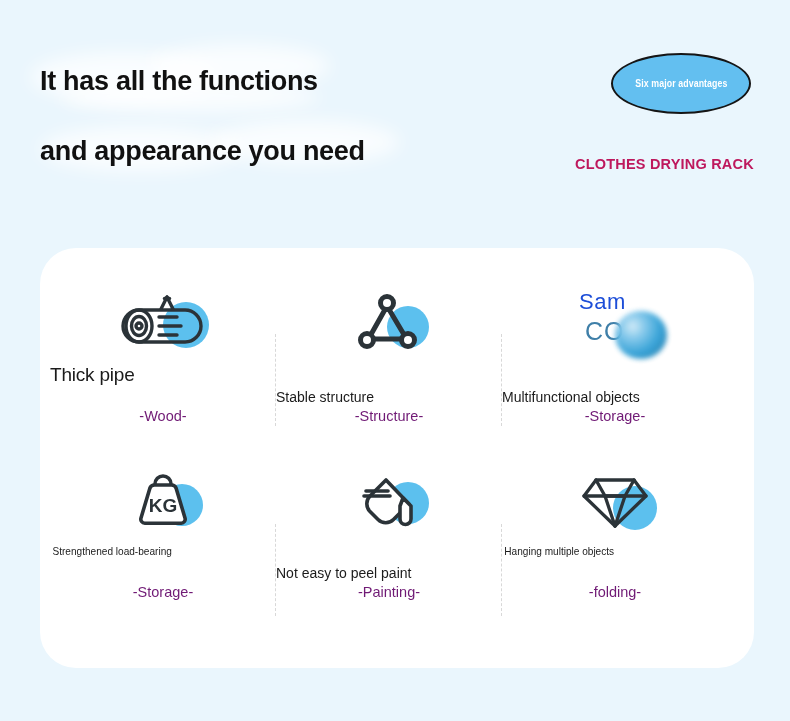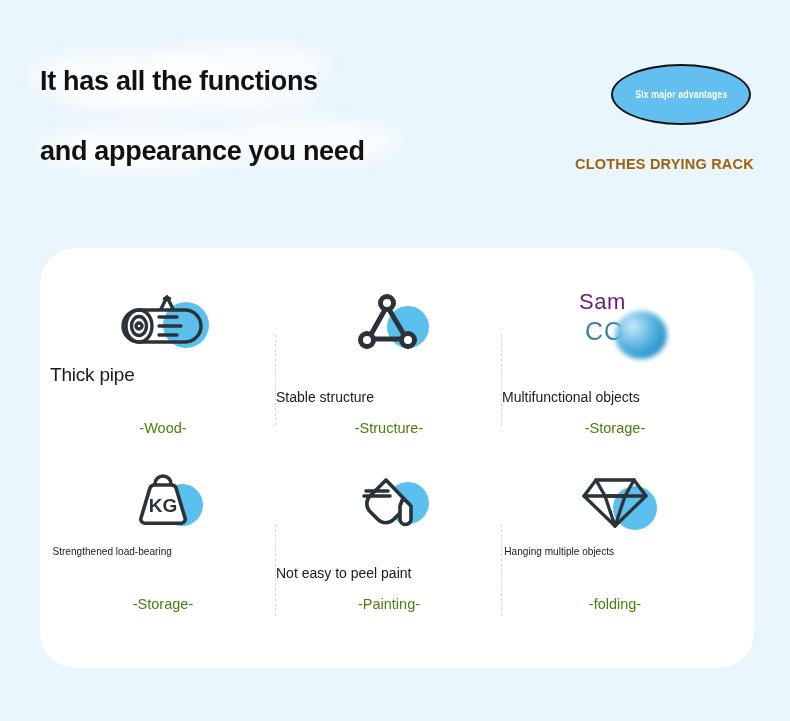--- a/index.html
+++ b/index.html
@@ -21,32 +21,32 @@
     background:rgba(255,255,255,.75);
     filter:blur(9px);pointer-events:none;
   }
   .h1a{left:30px;top:52px;width:190px;height:50px;}
   .h1b{left:150px;top:44px;width:180px;height:44px;}
   .h1c{left:60px;top:82px;width:260px;height:30px;}
   .h2a{left:40px;top:126px;width:200px;height:46px;}
   .h2b{left:210px;top:120px;width:190px;height:44px;}
 
   .badge{
-    position:absolute;left:611px;top:64px;width:136px;height:57px;
+    position:absolute;left:611px;top:53px;width:136px;height:57px;
     border:2px solid #151515;border-radius:50%;
     background:#63bff0;
     display:flex;align-items:center;justify-content:center;
   }
   .badge span{
     color:#fff;font-size:10px;font-weight:700;
     transform:scaleX(.88);white-space:nowrap;letter-spacing:.1px;
   }
   .brand{
     position:absolute;left:575px;top:156px;
-    font-size:14.5px;font-weight:700;color:#a16207;letter-spacing:.2px;
+    font-size:14.5px;font-weight:700;color:#be185d;letter-spacing:.2px;
     white-space:nowrap;
   }
 
   
   .card{
     position:absolute;left:40px;top:248px;width:714px;height:420px;
     background:#fff;border-radius:36px;
   }
   .grid{position:absolute;inset:0;}
   .cell{position:absolute;width:226px;text-align:center;}
@@ -61,38 +61,38 @@
   .blob{
     position:absolute;z-index:1;border-radius:50%;
     background:#5cc0ee;
   }
 
   .title{color:#1b1b1b;white-space:nowrap;}
   .t-big{font-size:19px;font-weight:400;letter-spacing:-.2px;}
   .t-mid{font-size:14px;font-weight:400;margin-top:44px;}
   .t-sm{font-size:10.5px;font-weight:400;transform:scaleX(.96);}
   .sub{
-    margin-top:32px;color:#4d7c0f;font-size:14.5px;font-weight:300;
+    margin-top:20px;color:#701a75;font-size:14.5px;font-weight:300;
     white-space:nowrap;
   }
   .title-row{height:26px;display:flex;align-items:center;justify-content:flex-start;}
 
   
   .divider{
     position:absolute;width:0;border-left:1px dashed #d8d8d8;
   }
   .dv1{left:235px;}  .dv2{left:461px;}
   .dvA{top:86px;height:92px;}
   .dvB{top:276px;height:92px;}
 
   
   .samco{position:relative;width:96px;height:76px;}
   .samco .s1{
     position:absolute;left:12px;top:4px;
-    font-size:22px;color:#701a75;font-weight:400;letter-spacing:.5px;
+    font-size:22px;color:#1d4ed8;font-weight:400;letter-spacing:.5px;
     filter:blur(.4px);
   }
   .samco .s2{
     position:absolute;left:18px;top:32px;
     font-size:25px;color:#3f7fa8;font-weight:400;letter-spacing:1px;
     filter:blur(.4px);
   }
   .samco .sphere{
     position:absolute;left:48px;top:26px;width:52px;height:48px;
     border-radius:50%;

